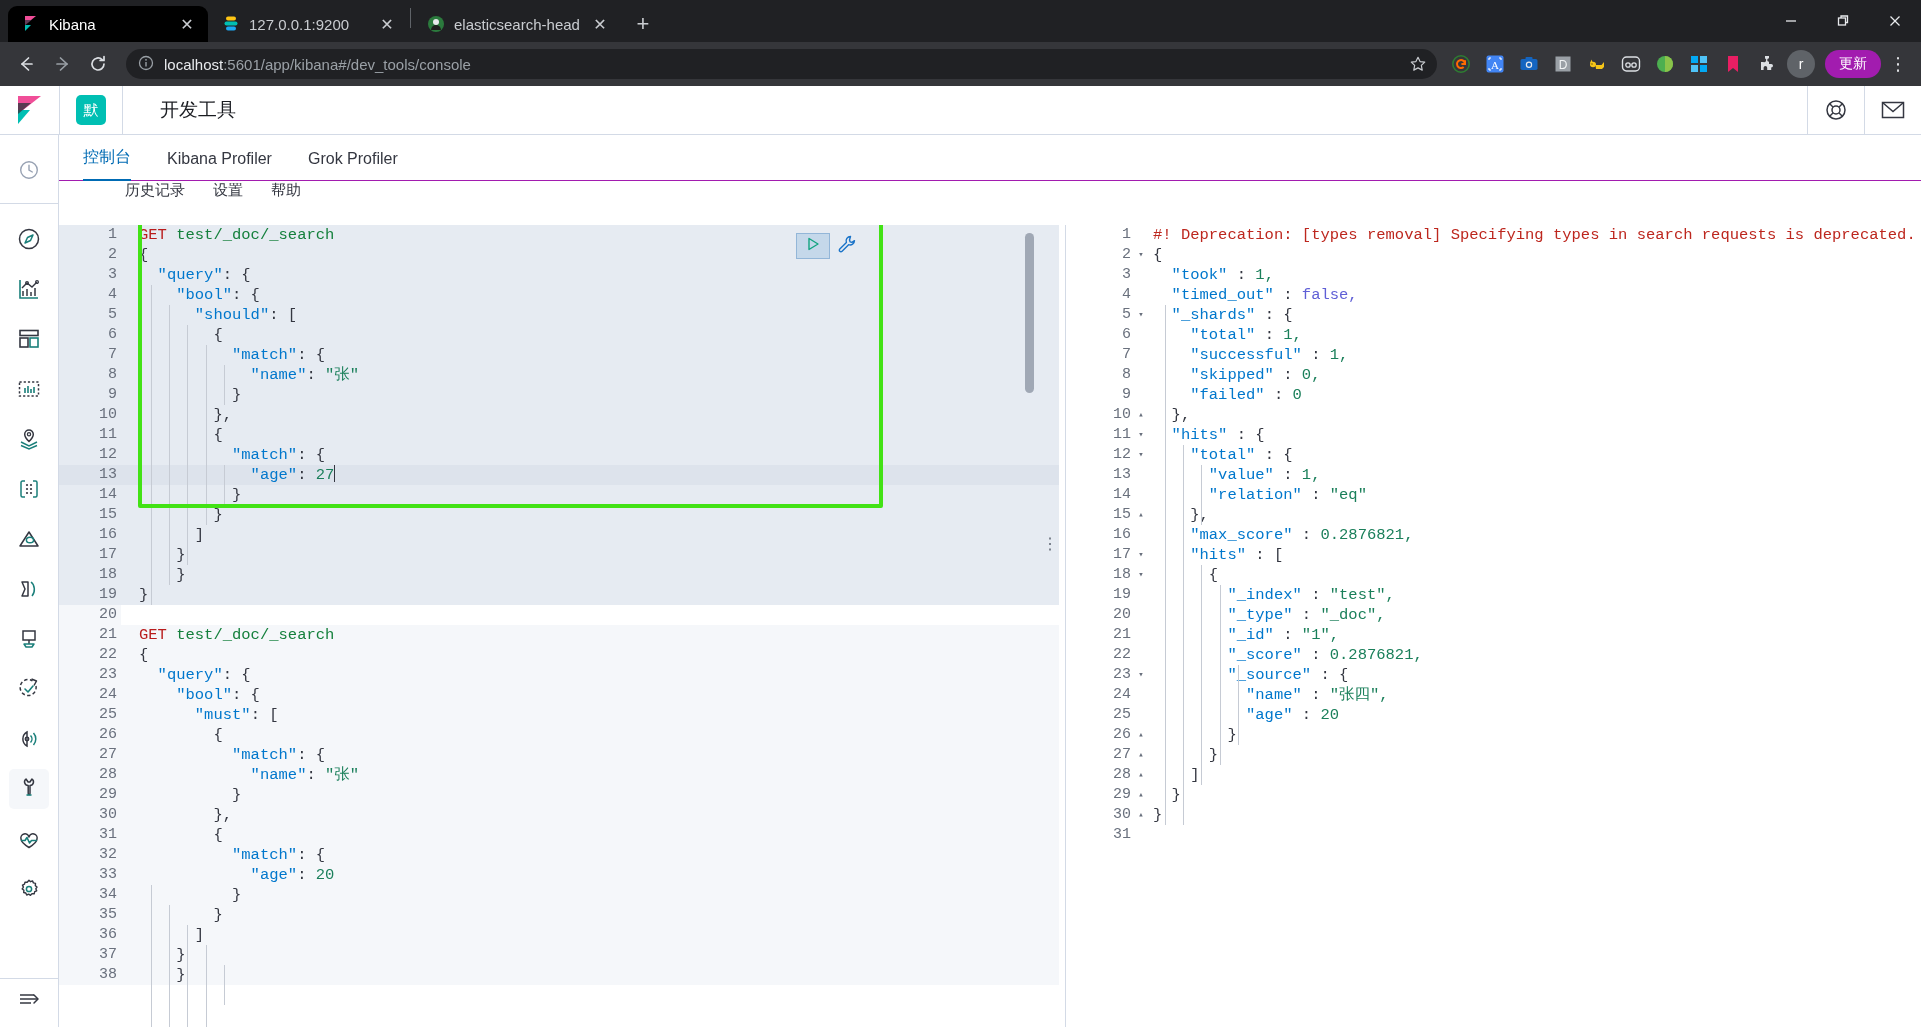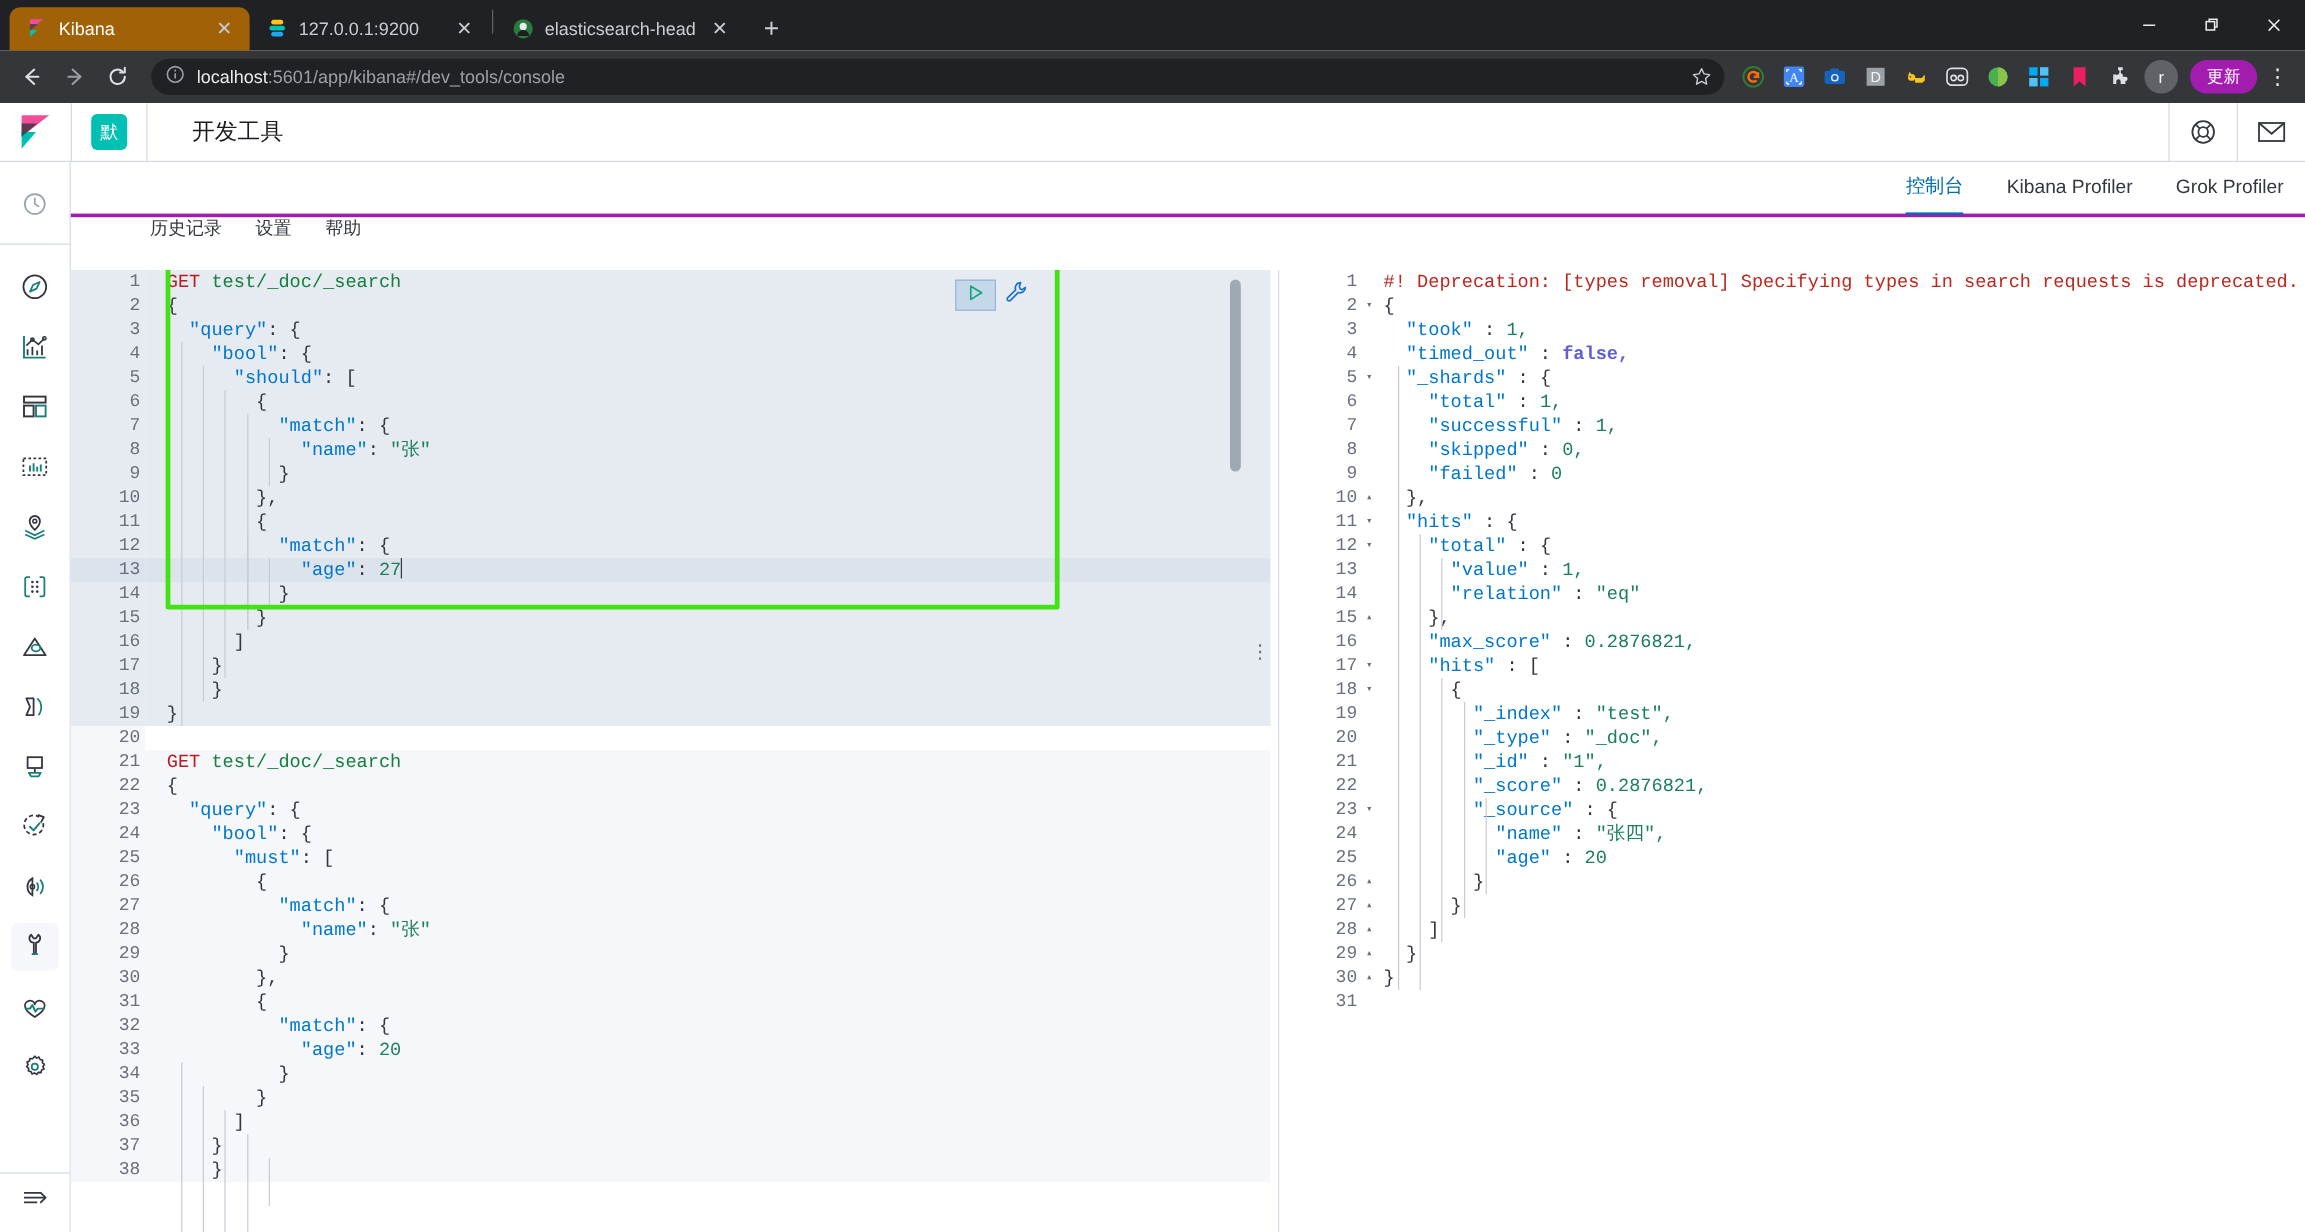--- a/index.html
+++ b/index.html
@@ -14,21 +14,21 @@
 
   .tabstrip {
     height: 42px; background: #202124; display: flex; align-items: flex-end;
     padding-left: 8px; position: relative; flex: 0 0 42px;
   }
   .tab {
     height: 36px; display: flex; align-items: center; gap: 9px;
     padding: 0 10px 0 14px; border-radius: 9px 9px 0 0;
     color: #c9ccd0; font-size: 15px; position: relative; min-width: 200px;
   }
-  .tab.active { background: #a16207; color: #ffffff; }
+  .tab.active { background: #000000; color: #ffffff; }
   .tab-favicon { width: 18px; height: 18px; flex: 0 0 18px; display:block; }
   .tab-title { flex: 1; white-space: nowrap; overflow: hidden; text-overflow: ellipsis; font-size: 15px; }
   .tab-close { width: 22px; height: 22px; display:flex; align-items:center; justify-content:center;
                color:#c9ccd0; font-size: 16px; border-radius: 50%; flex: 0 0 22px; }
   .tab-sep { width:1px; height:20px; background:#5f6368; align-self:center; margin:0 2px 7px 2px;}
   .newtab { width: 32px; height: 32px; display: flex; align-items: center; justify-content: center;
             color: #c9ccd0; font-size: 22px; margin: 0 0 2px 6px; }
   .wincontrols { position:absolute; right:0; top:0; height:42px; display:flex; align-items:center; }
   .wc { width: 52px; height: 42px; display:flex; align-items:center; justify-content:center; color:#e8eaed; }
 
@@ -82,21 +82,21 @@
                justify-content:center; border-radius: 5px; color:#343741; }
   .side-icon.active { background:#f5f7fa; }
   .side-div { width: 59px; height:1px; background:#d3dae6; margin: 8px 0 10px; }
   .side-spacer { flex: 1; }
   .side-bottom { width:59px; border-top:1px solid #d3dae6; display:flex; justify-content:center;
                  padding: 10px 0 14px; }
 
   .kb-main { flex: 1; display: flex; flex-direction: column; min-width: 0; }
 
   .kb-tabs { height: 46px; flex:0 0 46px; display:flex; align-items:flex-end;
-             border-bottom: 3px solid #a21caf; padding-left: 6px; justify-content: flex-end; }
+             border-bottom: 1px solid #a21caf; padding-left: 6px; }
   .kb-tab { padding: 0 18px 12px; font-size: 16px; color:#343741; position: relative; }
   .kb-tab.active { color:#006bb4; }
   .kb-tab.active::after { content:""; position:absolute; left:18px; right:18px; bottom:-1px;
                           height:2px; background:#006bb4; }
 
   .console-nav { height: 44px; flex:0 0 44px; display:flex; align-items:flex-start;
                  padding-left: 66px; gap: 28px; font-size: 15px; color:#343741; }
 
   .console-area { flex:1; display:flex; min-height:0; position: relative; background:#fff; }
   .editor-pane { width: 1000px; flex:0 0 1000px; position: relative; overflow: hidden; }
@@ -124,21 +124,21 @@
   .req-active .gutter, .req-active .content { background: #e6ebf2; }
   .line-hl .gutter, .line-hl .content { background: #dde3ec; }
 
   .tok-method { color: #b91c1c; }
   .tok-url    { color: #15803d; }
   .tok-key    { color: #0077cc; }
   .tok-punct  { color: #343741; }
   .tok-num    { color: #1a7f5a; }
   .tok-str-cn { color: #1a7f5a; }
   .tok-warn   { color: #bd271e; }
-  .tok-bool   { color: #5f5fd6; font-weight: bold; }
+  .tok-bool   { color: #5f5fd6; }
   .tok-strv   { color: #1a7f5a; }
 
   .indent-guide { position:absolute; top:0; bottom:0; width:1px; background:#c6cbd4; }
 
   .highlight-box {
     position: absolute; border: 4px solid #42e215; border-radius: 2px;
     pointer-events: none;
   }
   .run-btn {
     position: absolute; width: 34px; height: 26px; border: 1px solid #93b6d8;

